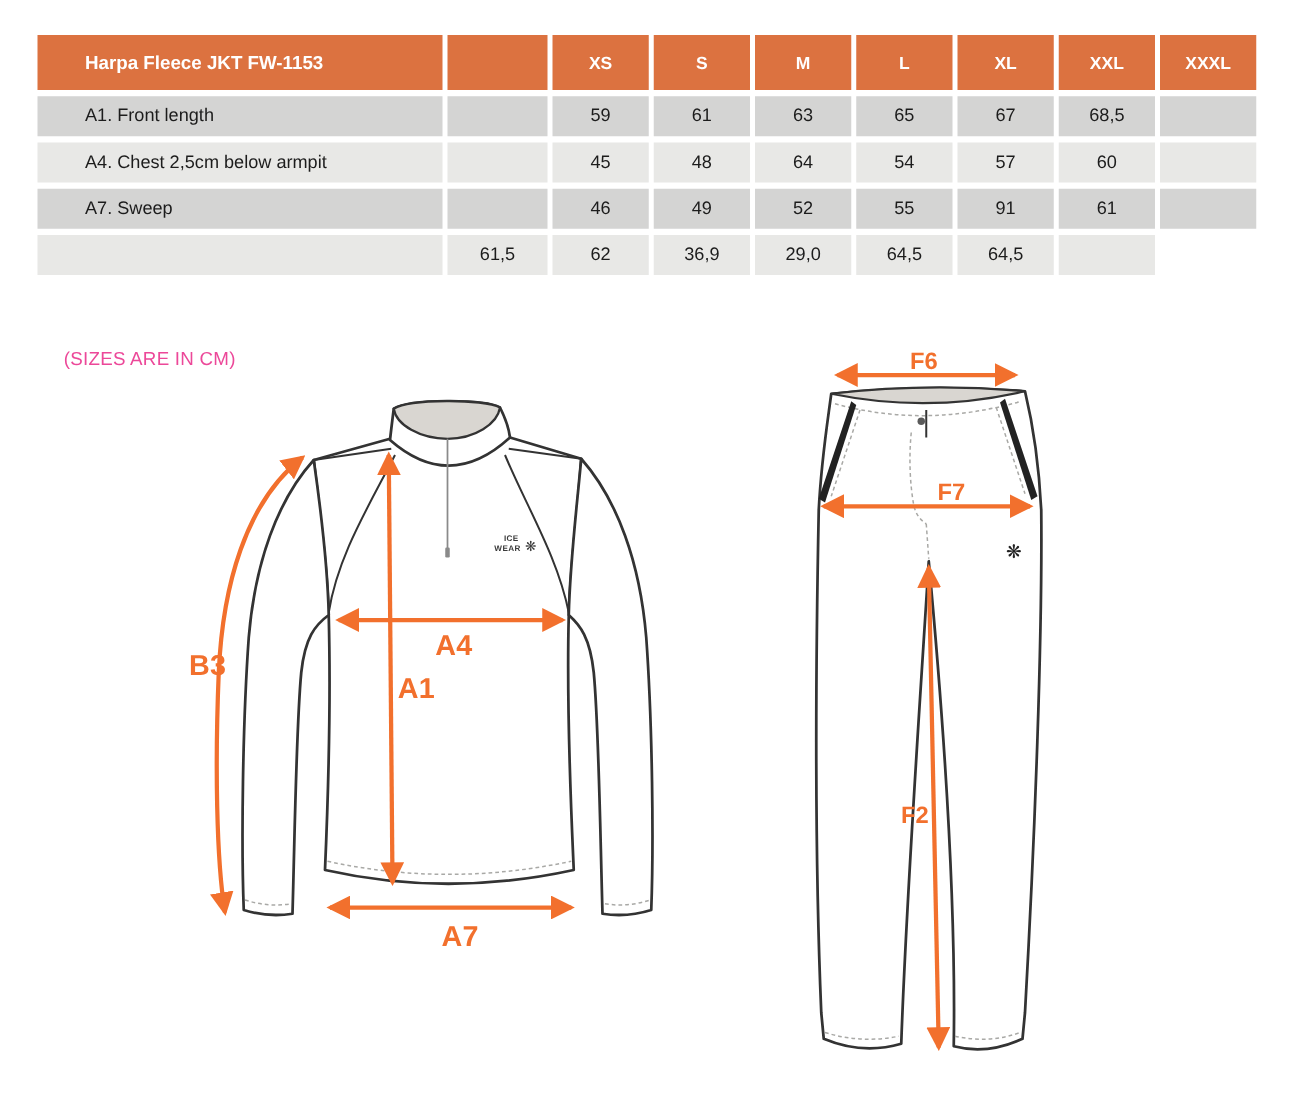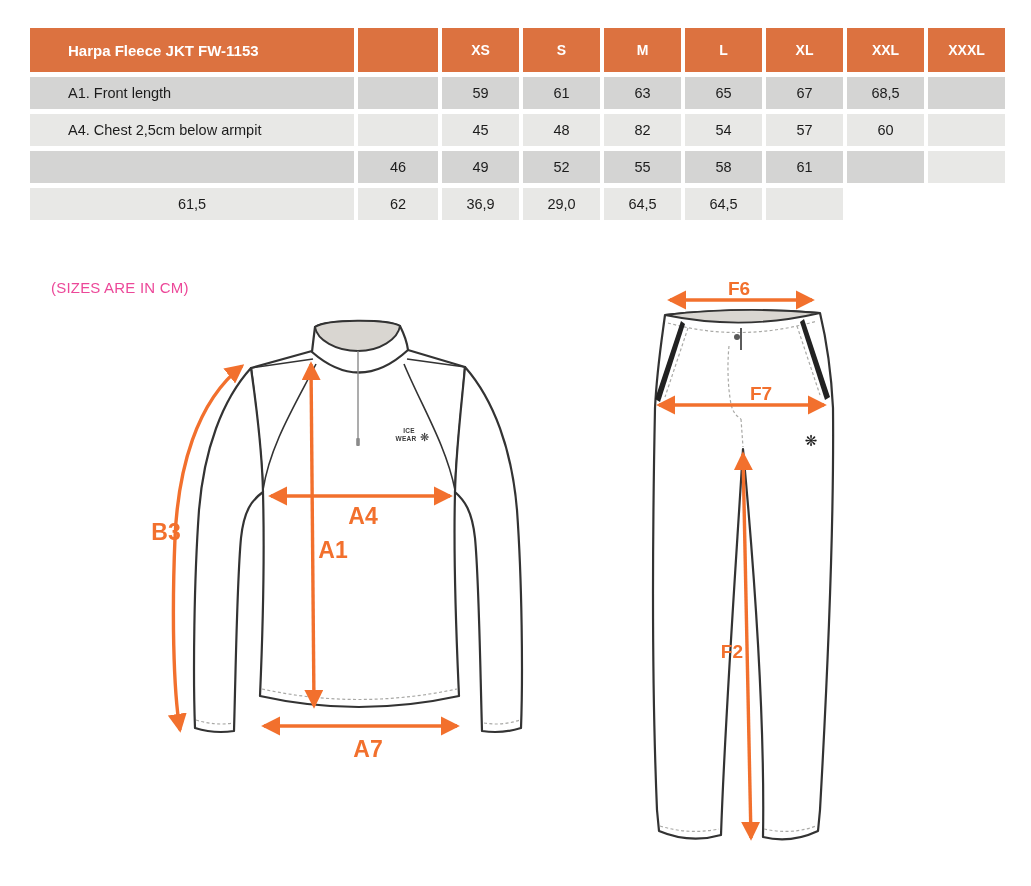--- a/index.html
+++ b/index.html
@@ -62,32 +62,33 @@
     <div class="cell rcell row-dark">63</div>
     <div class="cell rcell row-dark">65</div>
     <div class="cell rcell row-dark">67</div>
     <div class="cell rcell row-dark">68,5</div>
     <div class="cell rcell row-dark"></div>
 
     <div class="cell rcell label row-light">A4. Chest 2,5cm below armpit</div>
     <div class="cell rcell row-light"></div>
     <div class="cell rcell row-light">45</div>
     <div class="cell rcell row-light">48</div>
-    <div class="cell rcell row-light">82</div>
+    <div class="cell rcell row-light">64</div>
     <div class="cell rcell row-light">54</div>
     <div class="cell rcell row-light">57</div>
     <div class="cell rcell row-light">60</div>
     <div class="cell rcell row-light"></div>
 
+    <div class="cell rcell label row-dark">A7. Sweep</div>
     <div class="cell rcell row-dark"></div>
     <div class="cell rcell row-dark">46</div>
     <div class="cell rcell row-dark">49</div>
     <div class="cell rcell row-dark">52</div>
     <div class="cell rcell row-dark">55</div>
-    <div class="cell rcell row-dark">58</div>
+    <div class="cell rcell row-dark">91</div>
     <div class="cell rcell row-dark">61</div>
     <div class="cell rcell row-dark"></div>
 
     <div class="cell rcell row-light"></div>
     <div class="cell rcell row-light">61,5</div>
     <div class="cell rcell row-light">62</div>
     <div class="cell rcell row-light">36,9</div>
     <div class="cell rcell row-light">29,0</div>
     <div class="cell rcell row-light">64,5</div>
     <div class="cell rcell row-light">64,5</div>

